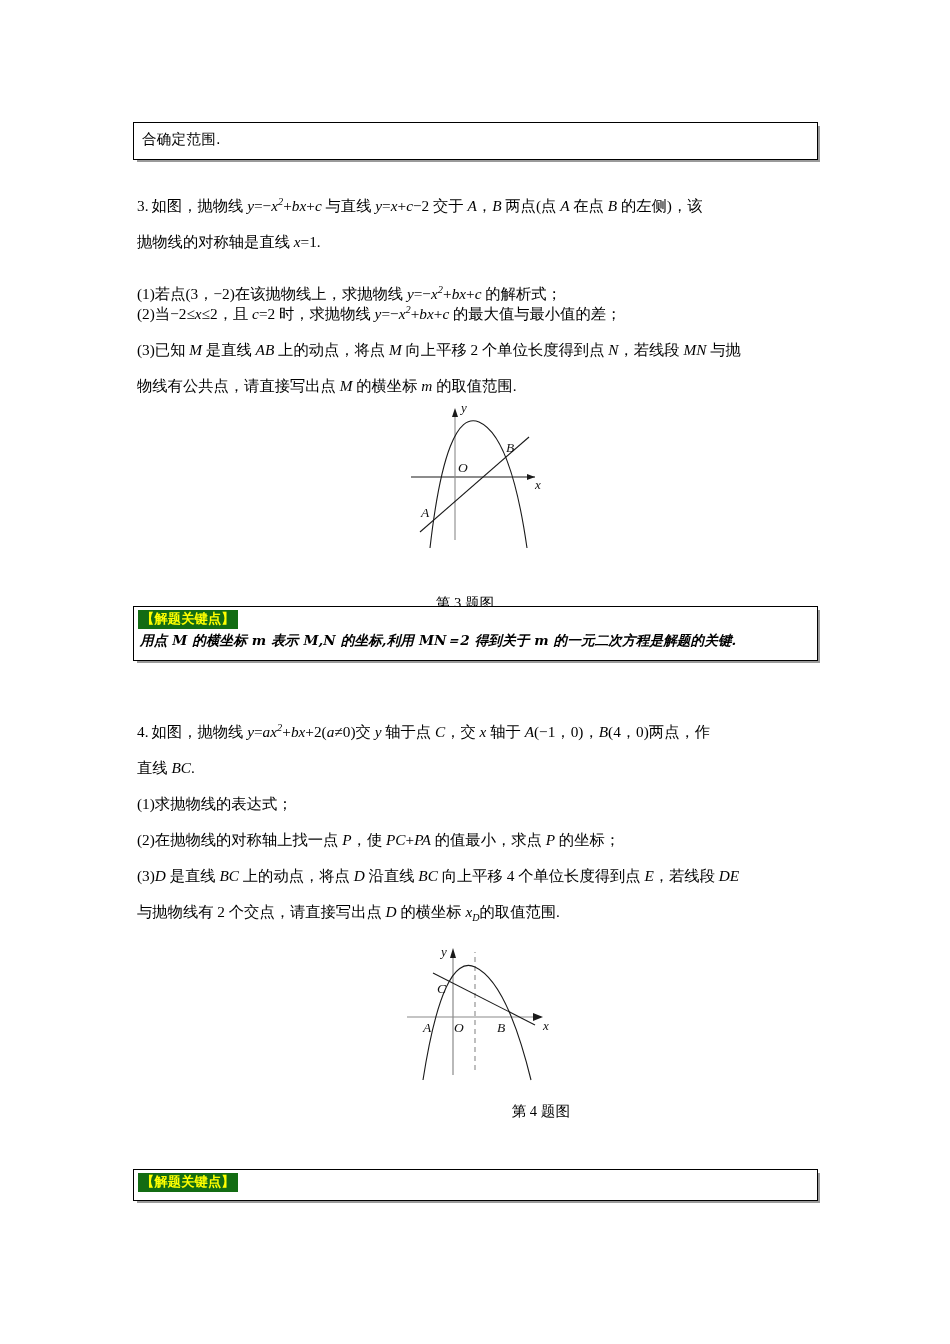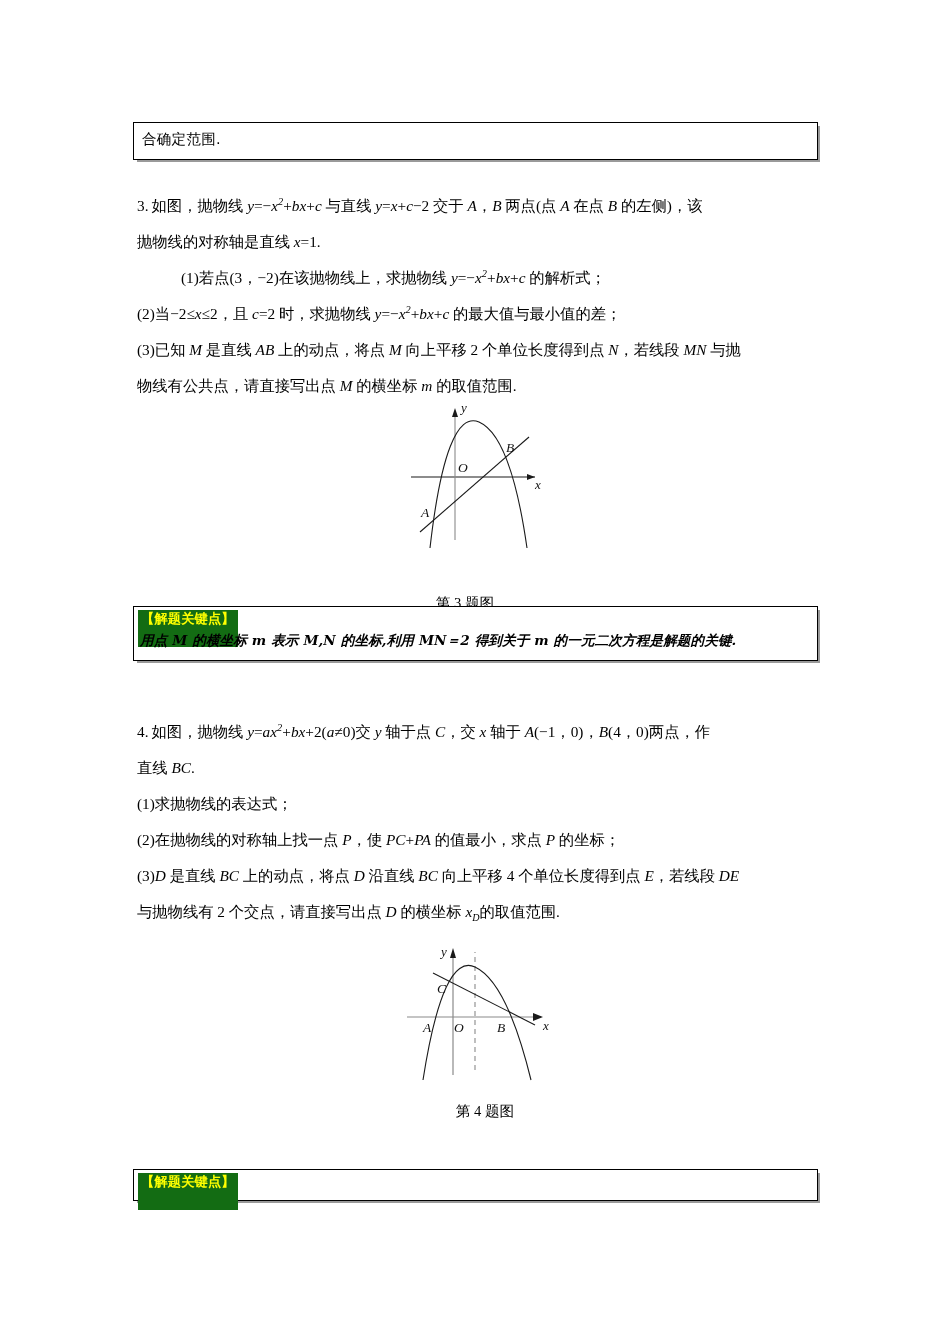--- a/index.html
+++ b/index.html
@@ -52,21 +52,21 @@
   .keypoint-badge {
     position: absolute;
     left: 4px;
     top: 3px;
     background: #136c13;
     color: #ffff00;
     font-family: "DejaVu Sans", "Liberation Sans", sans-serif;
     font-weight: bold;
     font-size: 13.2px;
     line-height: 16px;
-    padding: 1px 3px 20px 3px;
+    padding: 1px 3px 2px 3px;
     white-space: nowrap;
     letter-spacing: 0.2px;
   }
   .keypoint-body {
     position: absolute;
     left: 6px;
     top: 25px;
     font-family: "DejaVu Serif", "Liberation Serif", serif;
     font-weight: bold;
     font-style: italic;
@@ -113,21 +113,21 @@
     <span class="box-top-text">合确定范围.</span>
   </div>
 
   <div class="para" style="left:137px; top:188px;">
     3. 如图，抛物线 <span class="mi">y</span>=−<span class="mi">x</span><sup class="exp">2</sup>+<span class="mi">bx</span>+<span class="mi">c</span> 与直线 <span class="mi">y</span>=<span class="mi">x</span>+<span class="mi">c</span>−2 交于 <span class="mi">A</span>，<span class="mi">B</span> 两点(点 <span class="mi">A</span> 在点 <span class="mi">B</span> 的左侧)，该
   </div>
   <div class="para" style="left:137px; top:224px;">
     抛物线的对称轴是直线 <span class="mi">x</span>=1.
   </div>
 
-  <div class="para" style="left:137px; top:260px;margin-left:44px;">
+  <div class="para" style="left:137px; top:276px;">
     (1)若点(3，−2)在该抛物线上，求抛物线 <span class="mi">y</span>=−<span class="mi">x</span><sup class="exp">2</sup>+<span class="mi">bx</span>+<span class="mi">c</span> 的解析式；
   </div>
 
   <div class="para" style="left:137px; top:296px;">
     (2)当−2≤<span class="mi">x</span>≤2，且 <span class="mi">c</span>=2 时，求抛物线 <span class="mi">y</span>=−<span class="mi">x</span><sup class="exp">2</sup>+<span class="mi">bx</span>+<span class="mi">c</span> 的最大值与最小值的差；
   </div>
 
   <div class="para" style="left:137px; top:332px;">
     (3)已知 <span class="mi">M</span> 是直线 <span class="mi">AB</span> 上的动点，将点 <span class="mi">M</span> 向上平移 2 个单位长度得到点 <span class="mi">N</span>，若线段 <span class="mi">MN</span> 与抛
   </div>
@@ -200,19 +200,19 @@
     <line x1="50" y1="33" x2="152" y2="85" stroke="#1a1a1a" stroke-width="1.1"></line>
 
     <text x="58" y="16" font-family="Liberation Serif, serif" font-size="13" font-style="italic" fill="#111">y</text>
     <text x="160" y="90" font-family="Liberation Serif, serif" font-size="13" font-style="italic" fill="#111">x</text>
     <text x="71" y="92" font-family="Liberation Serif, serif" font-size="13.5" font-style="italic" fill="#111">O</text>
     <text x="40" y="92" font-family="Liberation Serif, serif" font-size="13.5" font-style="italic" fill="#111">A</text>
     <text x="114" y="92" font-family="Liberation Serif, serif" font-size="13.5" font-style="italic" fill="#111">B</text>
     <text x="54" y="53" font-family="Liberation Serif, serif" font-size="13.5" font-style="italic" fill="#111">C</text>
   </svg>
 
-  <div class="caption" style="left:400px; top:1102px; width:170px;">第 4 题图</div>
+  <div class="caption" style="left:400px; top:1102px; width:170px;text-align:right;">第 4 题图</div>
 
   <div class="box box-hint-2">
     <span class="keypoint-badge">【解题关键点】</span>
   </div>
 
 </div>
 
 </body></html>

